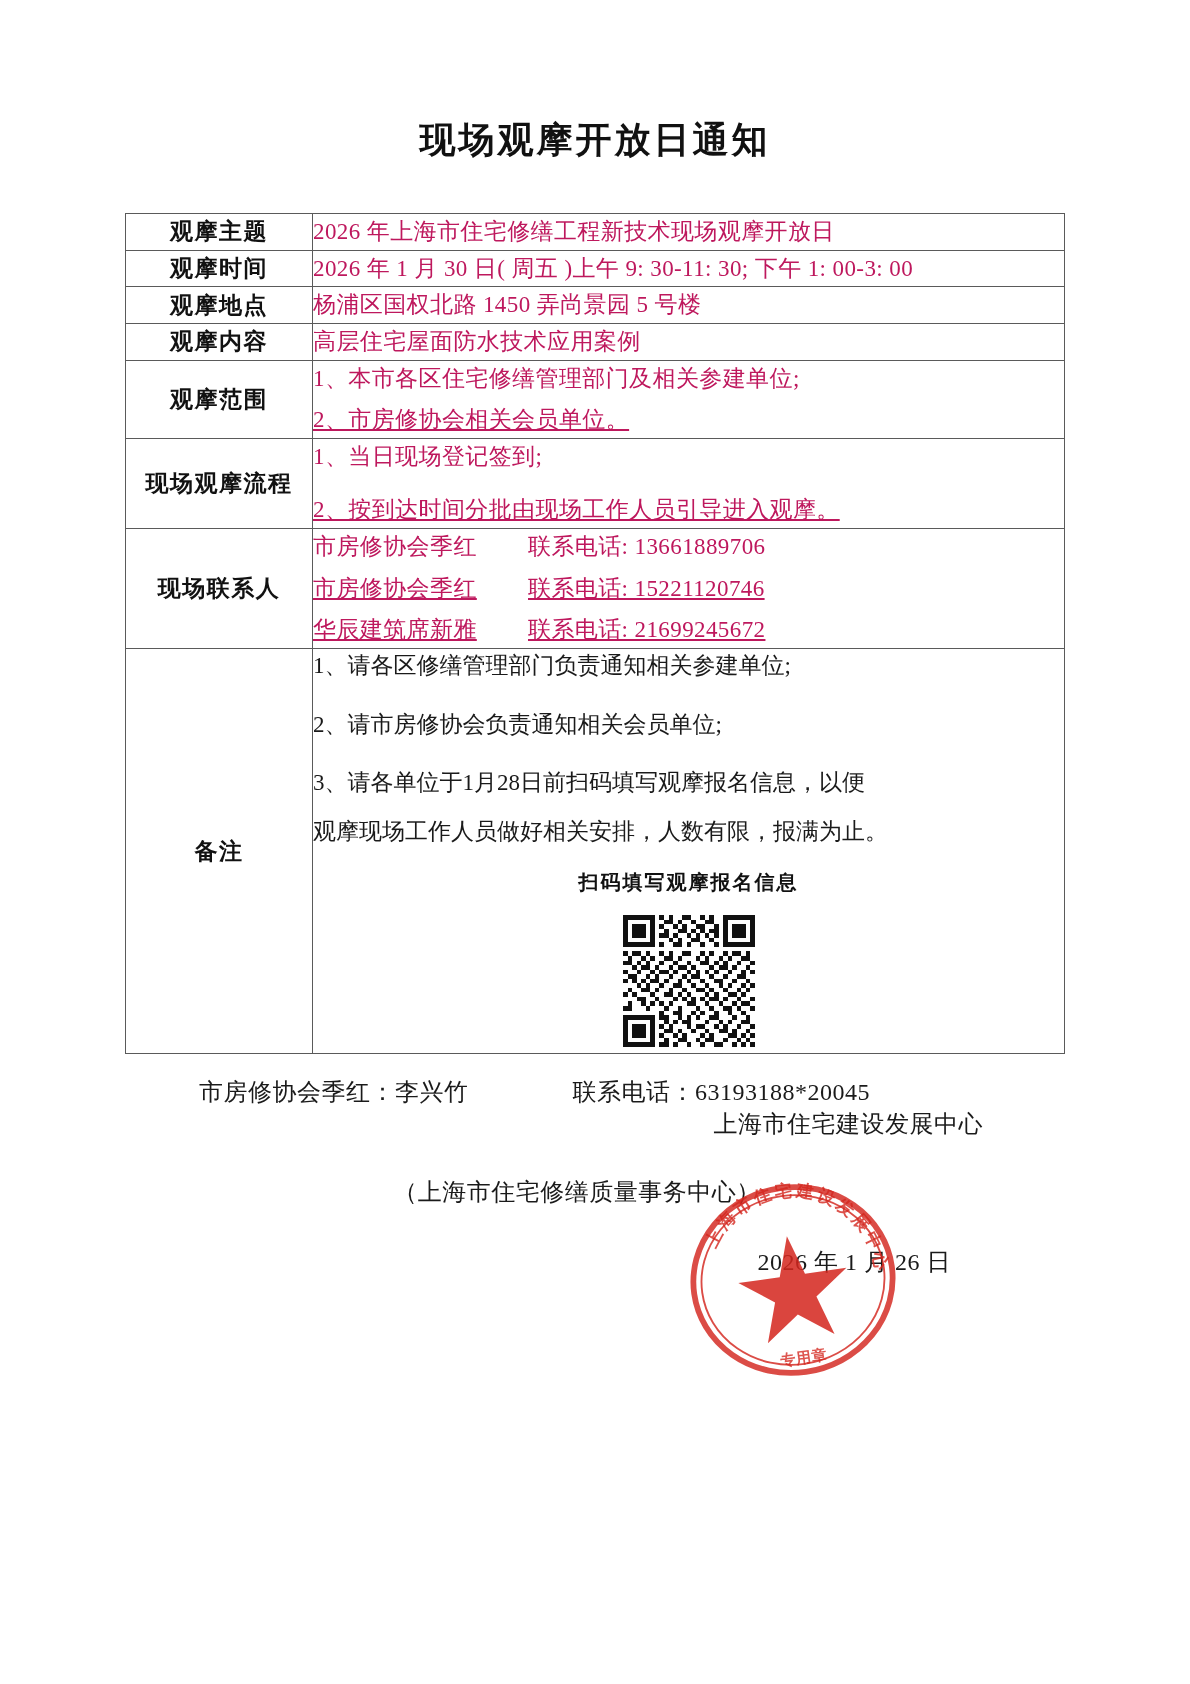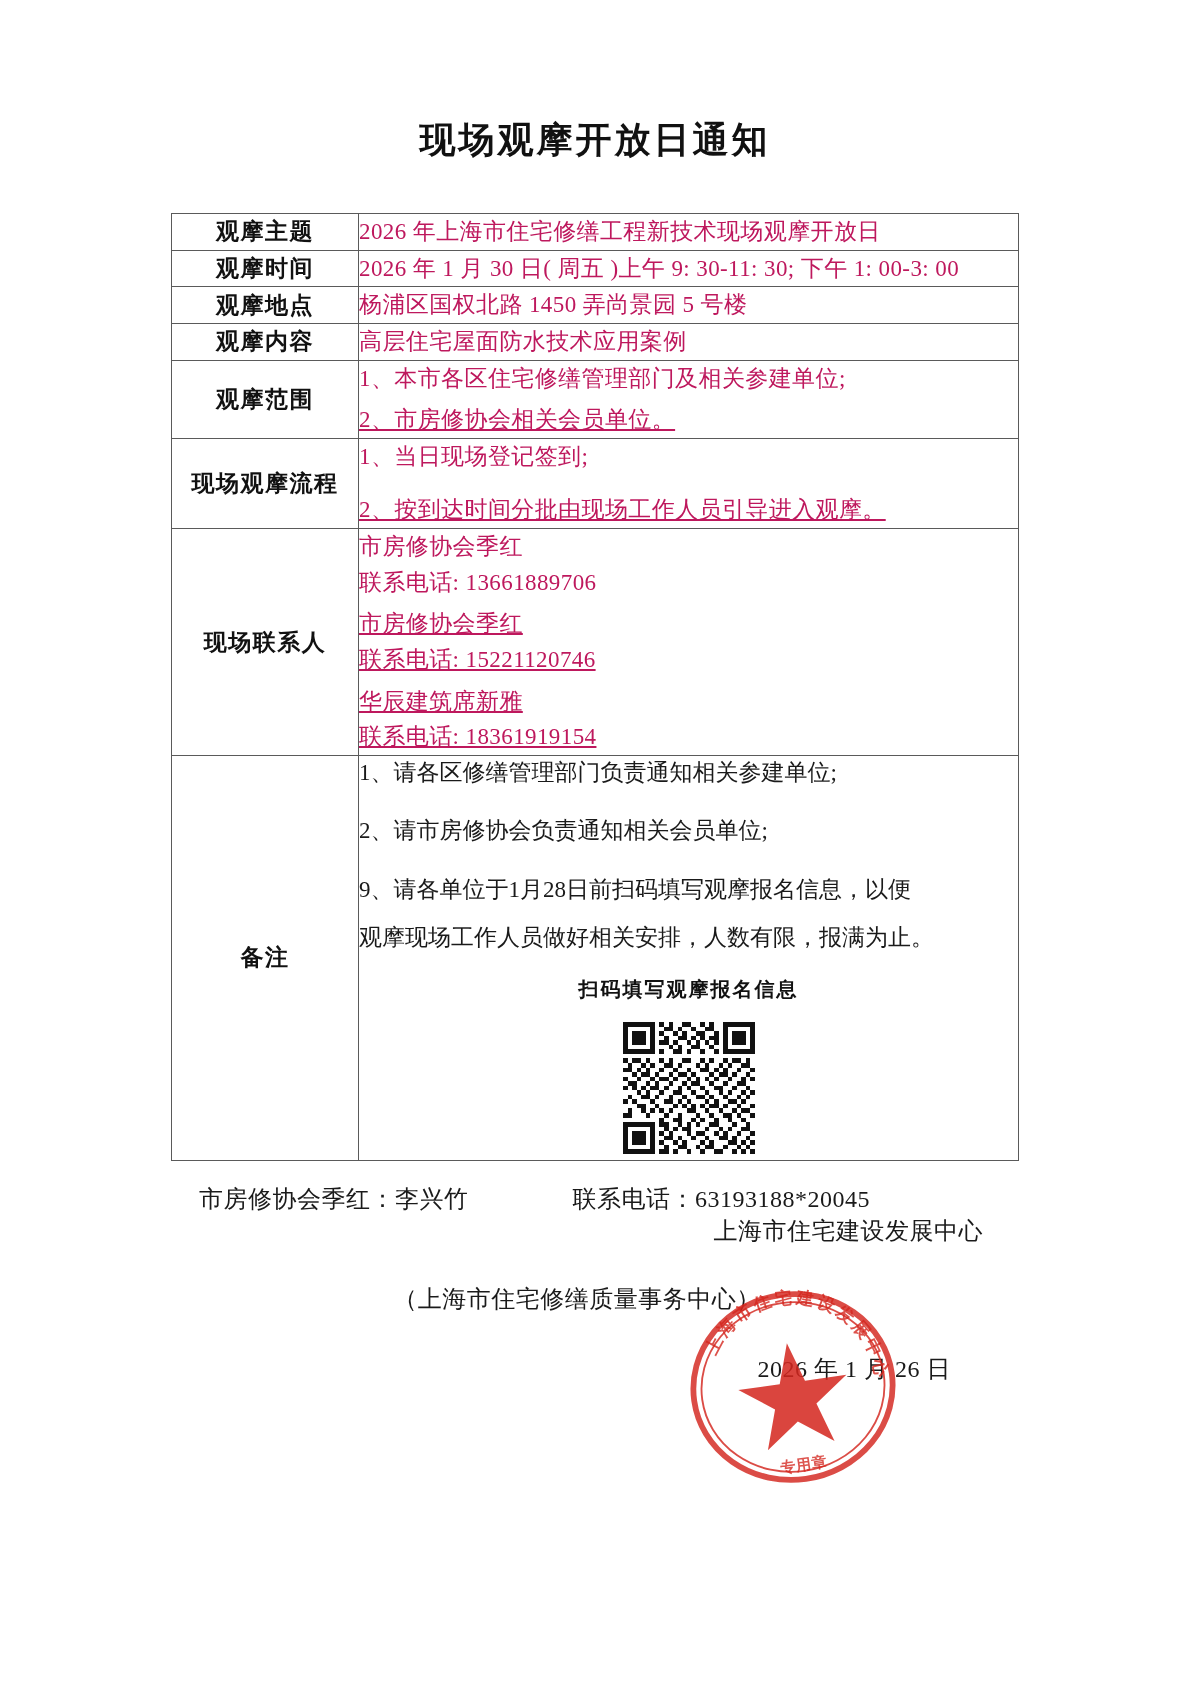--- a/index.html
+++ b/index.html
@@ -24,21 +24,21 @@
     text-align: center;
     font-family: "DejaVu Sans", "Liberation Sans", sans-serif;
     font-weight: bold;
     font-size: 36px;
     letter-spacing: 3px;
     margin: 12px;
     padding-top: 104px;
     color: #111;
   }
   .main-table {
-    width: 848px;
+    width: 940px;
     margin: 48px auto 0 auto;
     border-collapse: collapse;
     table-layout: fixed;
   }
   .main-table td {
     border: 1px solid #5a5a5a;
     vertical-align: middle;
     padding: 0;
   }
   .label-cell {
@@ -65,21 +65,20 @@
   .value-cell .line + .line {
     margin-top: 6px;
     text-decoration: underline;
   }
   .row-tall .value-cell .line + .line {
     margin-top: 18px;
   }
   .contact-line {
     display: flex;
     white-space: nowrap;
-    flex-direction: column;
   }
   .contact-line .who {
     display: inline-block;
     min-width: 215px;
   }
   .contact-line .phone {
     display: inline-block;
   }
   .notes-cell {
     padding: 22px 14px 26px 16px;
@@ -215,31 +214,31 @@
           <div class="line contact-line">
             <span class="who">市房修协会季红</span>
             <span class="phone">联系电话: 13661889706</span>
           </div>
           <div class="line contact-line">
             <span class="who">市房修协会季红</span>
             <span class="phone">联系电话: 15221120746</span>
           </div>
           <div class="line contact-line">
             <span class="who">华辰建筑席新雅</span>
-            <span class="phone">联系电话: 18361919154</span>
+            <span class="phone">联系电话: 21699245672</span>
           </div>
         </td>
       </tr>
       <tr>
         <td class="label-cell">备注</td>
         <td class="notes-cell">
           <div class="note">1、请各区修缮管理部门负责通知相关参建单位;</div>
           <div class="note">2、请市房修协会负责通知相关会员单位;</div>
           <div class="note wrap">
-            <span>9、请各单位于1月28日前扫码填写观摩报名信息，以便</span>
+            <span>3、请各单位于1月28日前扫码填写观摩报名信息，以便</span>
             <span class="n3b">观摩现场工作人员做好相关安排，人数有限，报满为止。</span>
           </div>
           <div class="qr-heading">扫码填写观摩报名信息</div>
           <div class="qr-wrap">
             <svg class="qr-code" viewBox="0 0 29 29" shape-rendering="crispEdges">
               <rect width="29" height="29" fill="#ffffff"></rect>
               <g fill="#111111">
                 <rect x="0" y="0" width="7" height="1"></rect>
                   <rect x="0" y="6" width="7" height="1"></rect>
                 <rect x="0" y="0" width="1" height="7"></rect>

